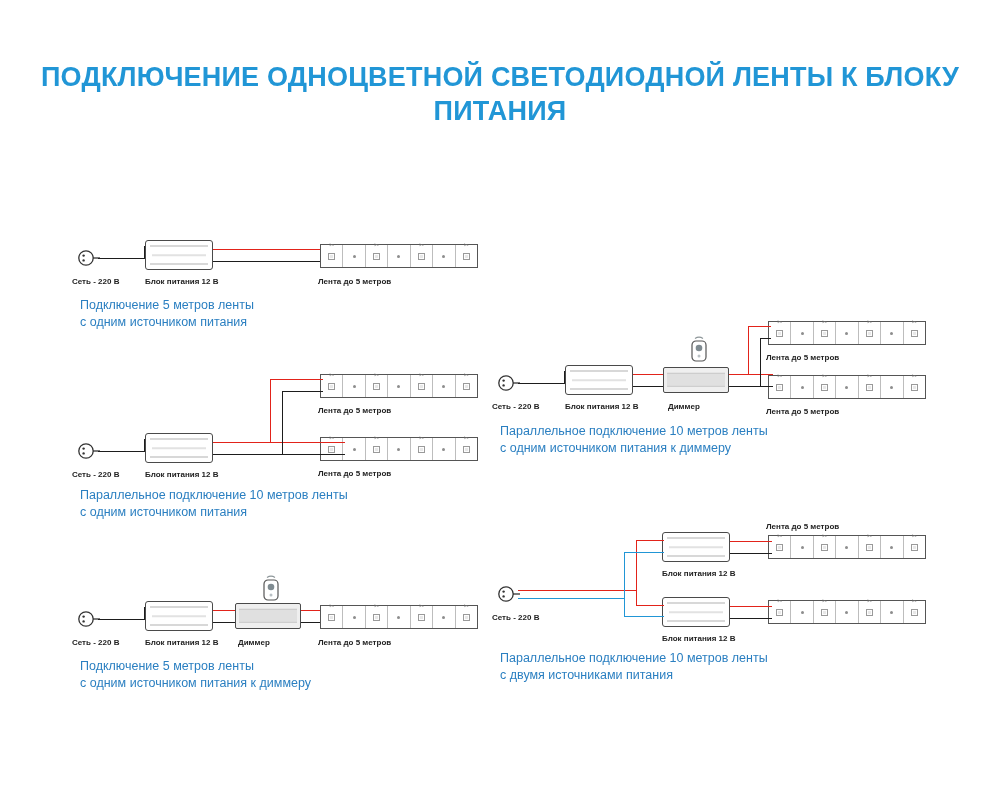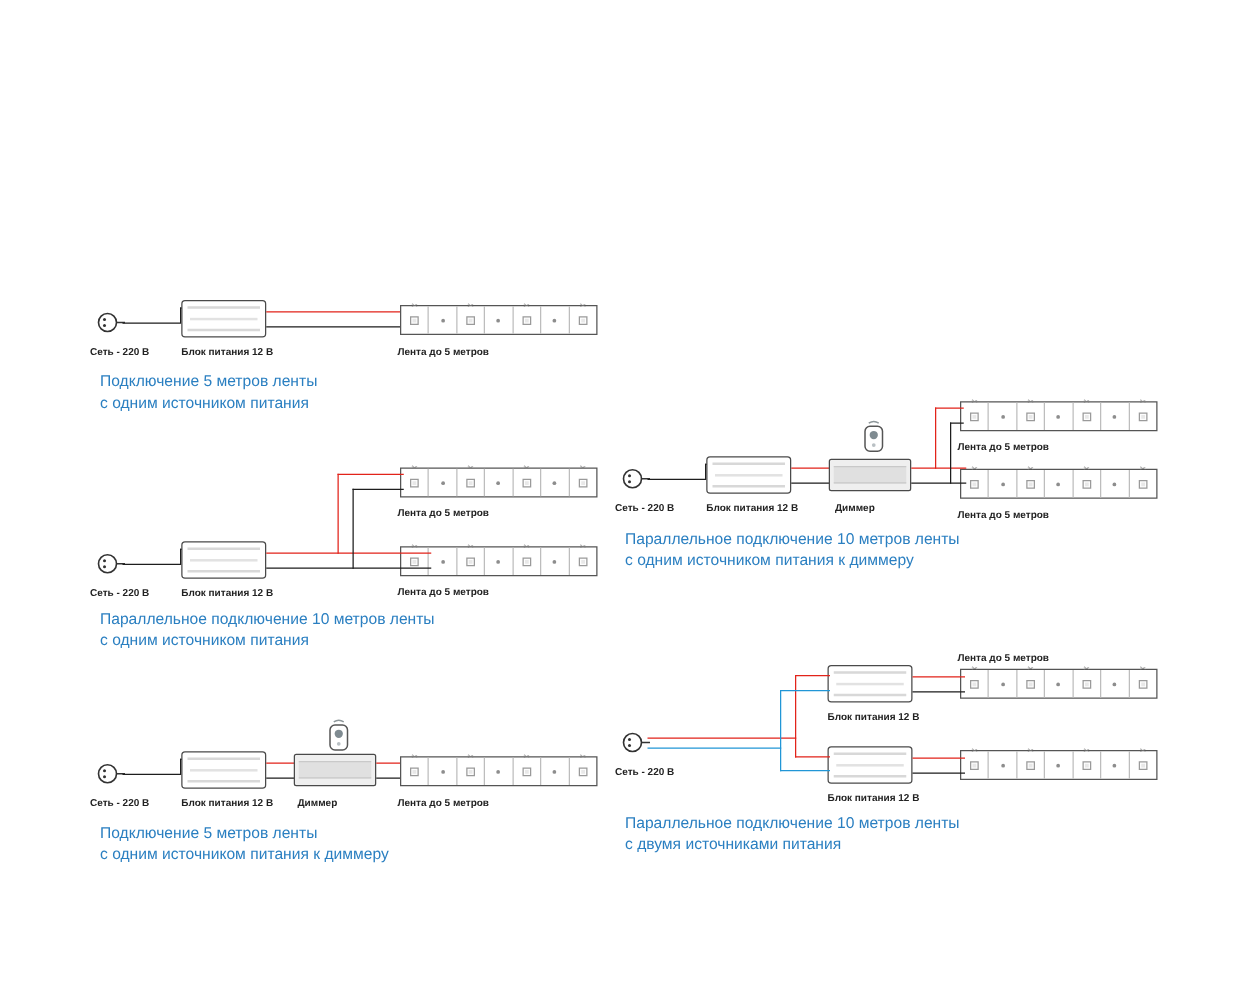--- a/index.html
+++ b/index.html
@@ -157,20 +157,22 @@
   .blue   { border-color: #2196d6; }
 
   
   .remote { position: absolute; }
 </style>
 </head>
 <body>
 
 <div id="root">
 
+  <div class="title">ПОДКЛЮЧЕНИЕ ОДНОЦВЕТНОЙ
+СВЕТОДИОДНОЙ ЛЕНТЫ К БЛОКУ ПИТАНИЯ</div>
 
   <div class="diagram" style="left:70px; top:235px; width:420px; height:100px;">
 
     <svg class="plug" style="left:6px; top:10px;" width="26" height="26" viewBox="0 0 26 26">
       <circle cx="10" cy="13" r="7.2" fill="#fff" stroke="#333" stroke-width="1.3"></circle>
       <circle cx="7.6" cy="10.6" r="1.2" fill="#333"></circle>
       <circle cx="7.6" cy="15.4" r="1.2" fill="#333"></circle>
       <path d="M17 13 L24 13" stroke="#333" stroke-width="1.3" fill="none"></path>
     </svg>
 

